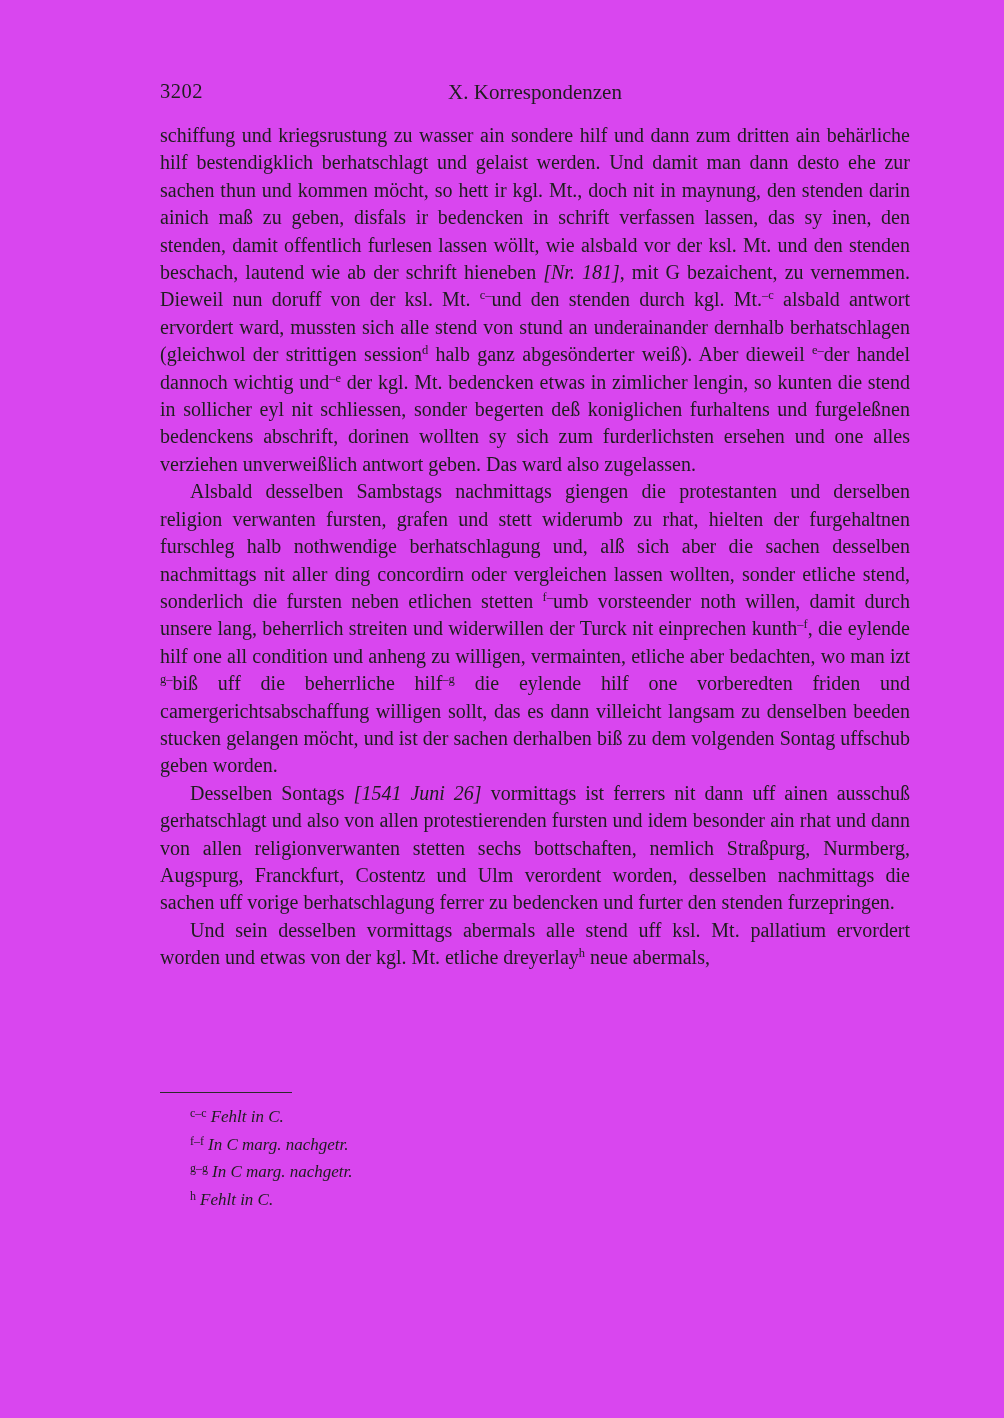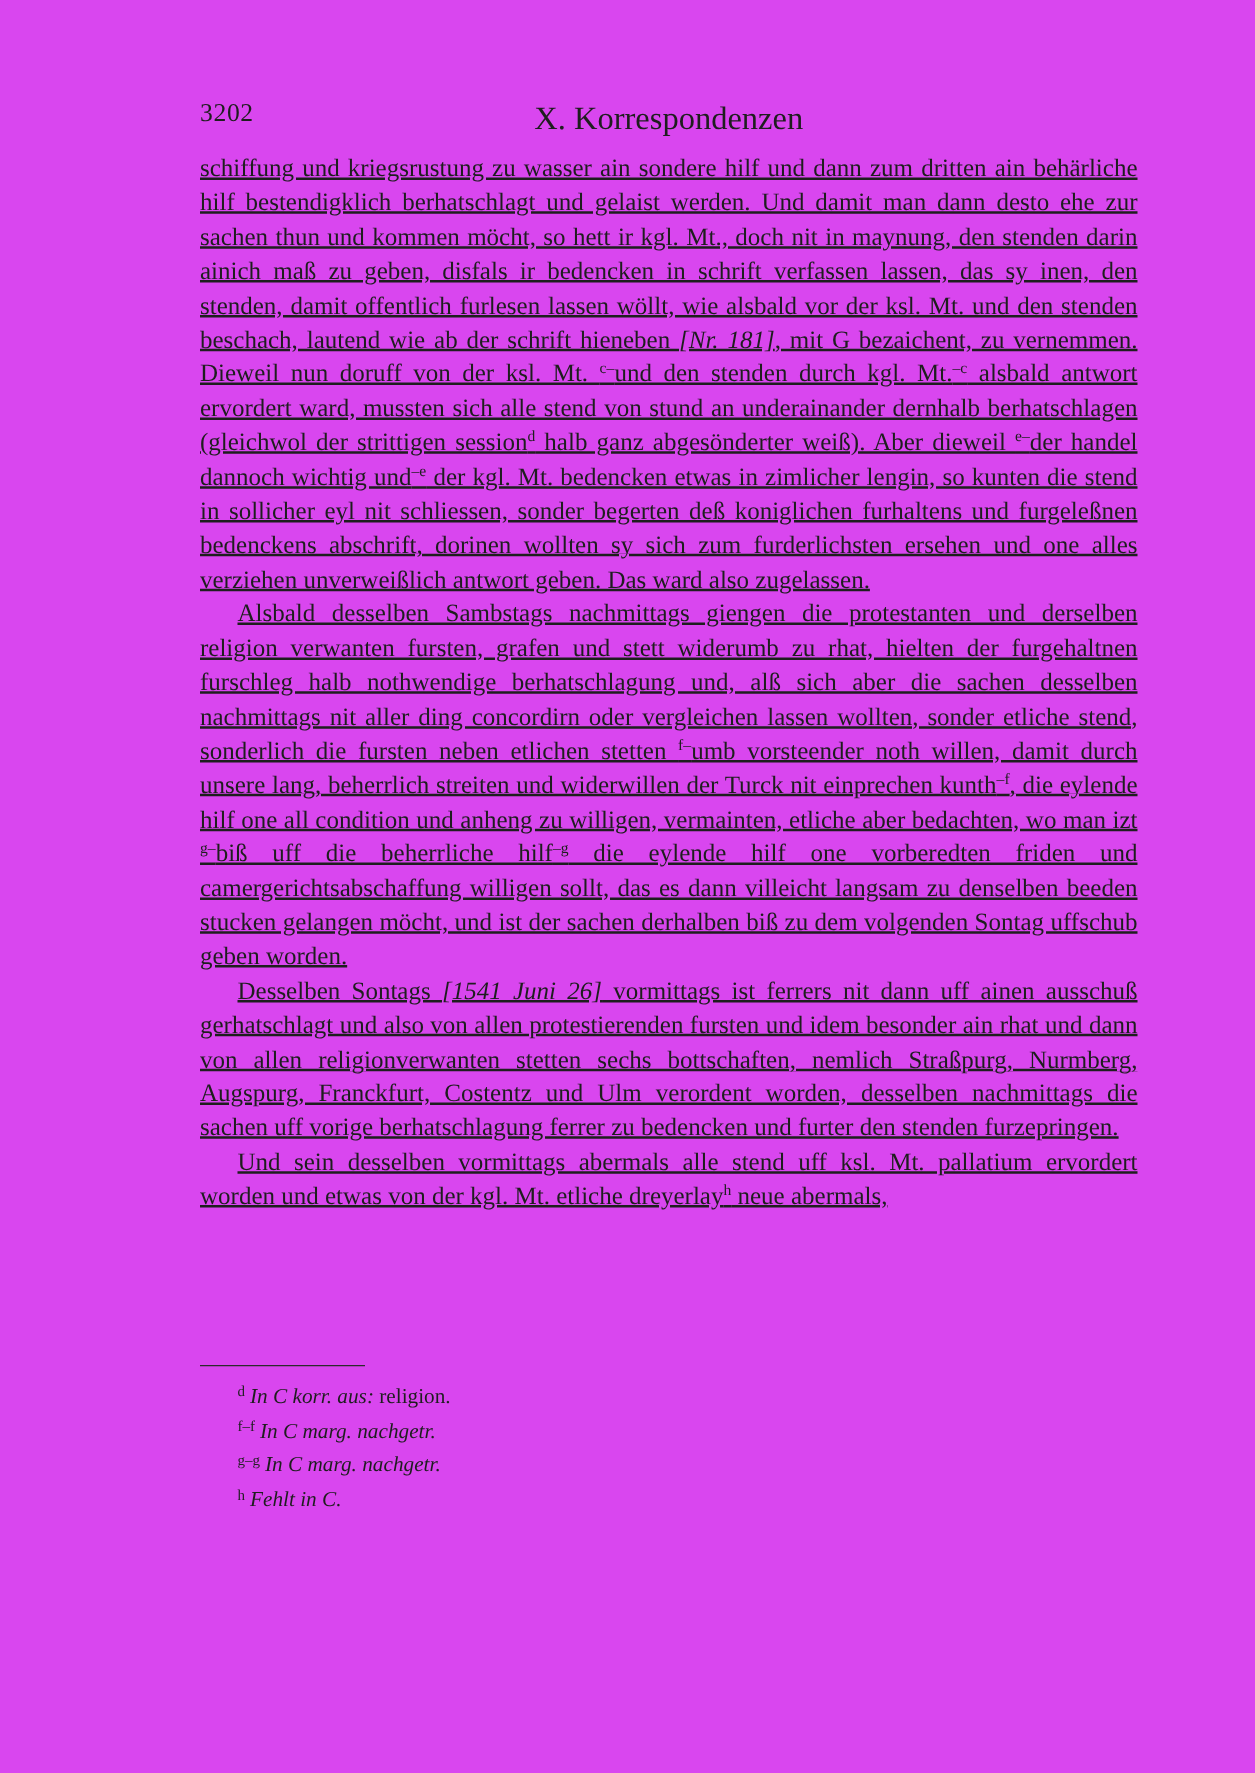--- a/index.html
+++ b/index.html
@@ -29,29 +29,28 @@
   }
   .page-number {
     position: absolute;
     left: 0;
     top: 0;
     letter-spacing: 0.5px;
   }
   .running-title {
     display: block;
     text-align: center;
-    font-size: 26px;
+    font-size: 21px;
   }
   .body-text .para {
     margin: 0;
     font-size: 20px;
     line-height: 27.4px;
     text-align: justify;
     hyphens: auto;
-    text-decoration: underline;
   }
   .body-text .para.indented {
     text-indent: 30px;
   }
   .run-normal { font-style: normal; }
   .run-italic { font-style: italic; }
   .run-sup {
     font-size: 12.5px;
     position: relative;
     top: -7px;
@@ -93,19 +92,19 @@
     <div class="body-text">
         <p class="para"><span class="run-normal">schiffung und kriegsrustung zu wasser ain sondere hilf und dann zum dritten ain behärliche hilf bestendigklich berhatschlagt und gelaist werden. Und damit man dann desto ehe zur sachen thun und kommen möcht, so hett ir kgl. Mt., doch nit in maynung, den stenden darin ainich maß zu geben, disfals ir bedencken in schrift verfassen lassen, das sy inen, den stenden, damit offentlich furlesen lassen wöllt, wie alsbald vor der ksl. Mt. und den stenden beschach, lautend wie ab der schrift hieneben </span><span class="run-italic">[Nr. 181]</span><span class="run-normal">, mit G bezaichent, zu vernemmen. Dieweil nun doruff von der ksl. Mt. </span><span class="run-sup">c–</span><span class="run-normal">und den stenden durch kgl. Mt.</span><span class="run-sup">–c</span><span class="run-normal"> alsbald antwort ervordert ward, mussten sich alle stend von stund an underainander dernhalb berhatschlagen (gleichwol der strittigen session</span><span class="run-sup">d</span><span class="run-normal"> halb ganz abgesönderter weiß). Aber dieweil </span><span class="run-sup">e–</span><span class="run-normal">der handel dannoch wichtig und</span><span class="run-sup">–e</span><span class="run-normal"> der kgl. Mt. bedencken etwas in zimlicher lengin, so kunten die stend in sollicher eyl nit schliessen, sonder begerten deß koniglichen furhaltens und furgeleßnen bedenckens abschrift, dorinen wollten sy sich zum furderlichsten ersehen und one alles verziehen unverweißlich antwort geben. Das ward also zugelassen.</span></p>
         <p class="para indented"><span class="run-normal">Alsbald desselben Sambstags nachmittags giengen die protestanten und derselben religion verwanten fursten, grafen und stett widerumb zu rhat, hielten der furgehaltnen furschleg halb nothwendige berhatschlagung und, alß sich aber die sachen desselben nachmittags nit aller ding concordirn oder vergleichen lassen wollten, sonder etliche stend, sonderlich die fursten neben etlichen stetten </span><span class="run-sup">f–</span><span class="run-normal">umb vorsteender noth willen, damit durch unsere lang, beherrlich streiten und widerwillen der Turck nit einprechen kunth</span><span class="run-sup">–f</span><span class="run-normal">, die eylende hilf one all condition und anheng zu willigen, vermainten, etliche aber bedachten, wo man izt </span><span class="run-sup">g–</span><span class="run-normal">biß uff die beherrliche hilf</span><span class="run-sup">–g</span><span class="run-normal"> die eylende hilf one vorberedten friden und camergerichtsabschaffung willigen sollt, das es dann villeicht langsam zu denselben beeden stucken gelangen möcht, und ist der sachen derhalben biß zu dem volgenden Sontag uffschub geben worden.</span></p>
         <p class="para indented"><span class="run-normal">Desselben Sontags </span><span class="run-italic">[1541 Juni 26]</span><span class="run-normal"> vormittags ist ferrers nit dann uff ainen ausschuß gerhatschlagt und also von allen protestierenden fursten und idem besonder ain rhat und dann von allen religionverwanten stetten sechs bottschaften, nemlich Straßpurg, Nurmberg, Augspurg, Franckfurt, Costentz und Ulm verordent worden, desselben nachmittags die sachen uff vorige berhatschlagung ferrer zu bedencken und furter den stenden furzepringen.</span></p>
         <p class="para indented"><span class="run-normal">Und sein desselben vormittags abermals alle stend uff ksl. Mt. pallatium ervordert worden und etwas von der kgl. Mt. etliche dreyerlay</span><span class="run-sup">h</span><span class="run-normal"> neue abermals,</span></p>
       </div>
   </div>
   <div class="footnotes">
     <div class="fn-rule"></div>
     <div>
-        <div class="footnote"><span class="fn-marker">d</span><span class="run-italic">In C korr. aus:</span><span class="run-normal"> religion.</span></div>
+        <div class="footnote"><span class="fn-marker">c–c</span><span class="run-italic">Fehlt in C.</span></div>
         <div class="footnote"><span class="fn-marker">f–f</span><span class="run-italic">In C marg. nachgetr.</span></div>
         <div class="footnote"><span class="fn-marker">g–g</span><span class="run-italic">In C marg. nachgetr.</span></div>
         <div class="footnote"><span class="fn-marker">h</span><span class="run-italic">Fehlt in C.</span></div>
       </div>
   </div>
 </div>
 
 </body></html>

